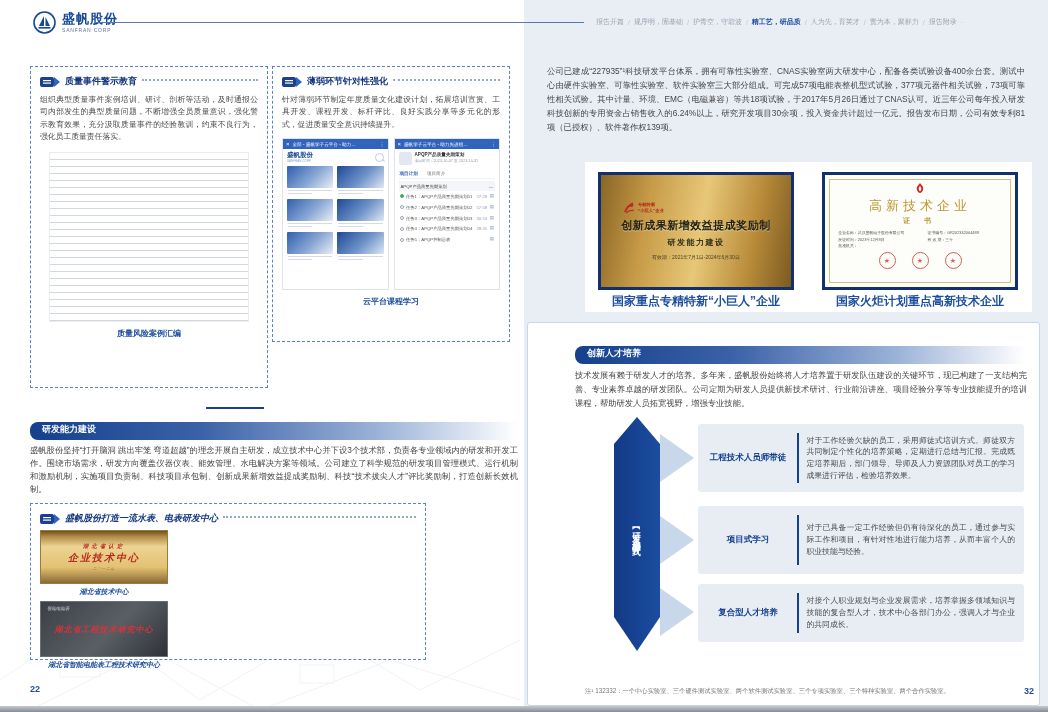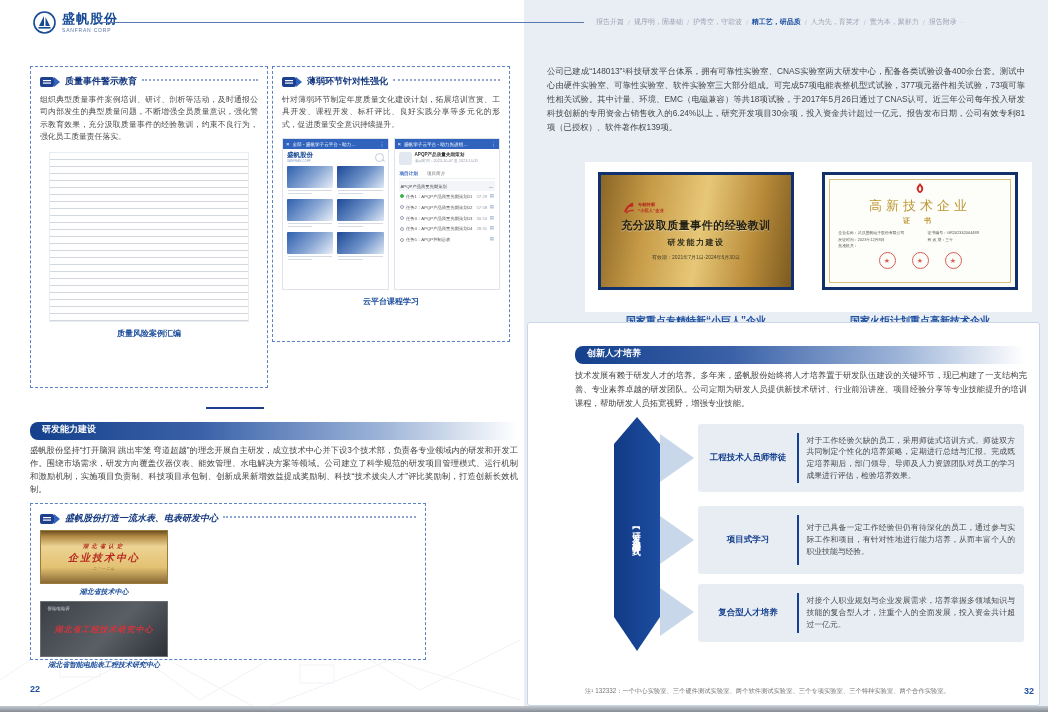--- a/index.html
+++ b/index.html
@@ -96,21 +96,21 @@
   #cert1{left:13px;}
   #cert2{left:237px;}
   .cert-img{height:118px;border:3px solid #10316e;box-sizing:border-box;}
   #cert1 .cert-img{background:linear-gradient(100deg,#8a6526,#c79b47 25%,#e7c878 52%,#b98c3a 78%,#7c5a20);
     display:flex;flex-direction:column;align-items:center;justify-content:center;gap:4px;padding:6px;}
   .cert1-badge{display:flex;gap:3px;align-items:center;align-self:flex-start;margin-left:16px;}
   .cert1-badge-text{font-size:4.3px;color:#b3231c;font-weight:bold;line-height:1.35;}
   .cert1-company{font-size:11px;font-weight:bold;color:#24200f;letter-spacing:.5px;text-shadow:0 .5px 0 rgba(255,255,255,.4);}
   .cert1-issuer{font-size:8px;font-weight:bold;color:#33301c;letter-spacing:1.5px;}
   .cert1-valid{font-size:5px;color:#4a4226;margin-top:2px;}
-  .cert-cap{margin-top:24px;text-align:center;font-size:10px;font-weight:bold;color:#1d4f9e;}
+  .cert-cap{margin-top:3px;text-align:center;font-size:12px;font-weight:bold;color:#1d4f9e;}
   #cert2 .cert-img{background:#fdfdfa;position:relative;display:flex;flex-direction:column;align-items:center;padding-top:7px;}
   .cert2-inner{position:absolute;inset:4px;border:1px solid #d8c07a;pointer-events:none;}
   .cert2-title{font-size:13px;font-weight:normal;color:#bd9630;letter-spacing:4px;font-family:"Liberation Serif",serif;margin-top:1px;}
   .cert2-sub{font-size:7px;color:#bd9630;letter-spacing:6px;font-weight:bold;margin-top:1px;}
   .cert2-fields{width:86%;margin-top:4px;display:grid;grid-template-columns:1.15fr 1fr;gap:1.5px 4px;font-size:3.9px;color:#555;text-align:left;}
   .seals{display:flex;gap:16px;margin-top:4px;}
   .seal{width:15px;height:15px;border:1px solid #d04038;border-radius:50%;color:#d04038;font-size:7px;
     display:flex;align-items:center;justify-content:center;opacity:.85;}
 
   #card{position:absolute;left:527px;top:322px;width:513px;height:384px;background:#fff;border:1px solid #c9d7ea;border-radius:3px;box-sizing:border-box;}
@@ -364,37 +364,37 @@
           <div class="main">湖北省工程技术研究中心</div>
           <div class="date"></div>
         </div>
         <div class="img-cap">湖北省智能电能表工程技术研究中心</div>
       </div>
     </div>
   </div>
 
   <div class="page-no" id="pn31">22</div>
 
-  <div id="intro">公司已建成“148013”¹科技研发平台体系，拥有可靠性实验室、CNAS实验室两大研发中心，配备各类试验设备400余台套。测试中心由硬件实验室、可靠性实验室、软件实验室三大部分组成。可完成57项电能表整机型式试验，377项元器件相关试验，73项可靠性相关试验。其中计量、环境、EMC（电磁兼容）等共18项试验，于2017年5月26日通过了CNAS认可。近三年公司每年投入研发科技创新的专用资金占销售收入的6.24%以上，研究开发项目30余项，投入资金共计超过一亿元。报告发布日期，公司有效专利81项（已授权）、软件著作权139项。</div>
+  <div id="intro">公司已建成“227935”¹科技研发平台体系，拥有可靠性实验室、CNAS实验室两大研发中心，配备各类试验设备400余台套。测试中心由硬件实验室、可靠性实验室、软件实验室三大部分组成。可完成57项电能表整机型式试验，377项元器件相关试验，73项可靠性相关试验。其中计量、环境、EMC（电磁兼容）等共18项试验，于2017年5月26日通过了CNAS认可。近三年公司每年投入研发科技创新的专用资金占销售收入的6.24%以上，研究开发项目30余项，投入资金共计超过一亿元。报告发布日期，公司有效专利81项（已授权）、软件著作权139项。</div>
 
   <div id="certPanel">
     <div class="cert" id="cert1">
       <div class="cert-img">
         <div class="cert1-badge">
           <svg width="12" height="12" viewBox="0 0 12 12">
             <path d="M2 10 C4 4, 7 3, 10 1.5" stroke="#c4271f" stroke-width="2" fill="none"></path>
             <circle cx="8.5" cy="3.2" r="1.7" fill="#c4271f"></circle>
             <path d="M3 11 C5.5 8.5, 8 8, 10.5 8.5" stroke="#c4271f" stroke-width="1.4" fill="none"></path>
           </svg>
           <div class="cert1-badge-text">
             <div>专精特新</div>
             <div>“小巨人”企业</div>
           </div>
         </div>
-        <div class="cert1-company">充分汲取质量事件的经验教训</div>
+        <div class="cert1-company">创新成果新增效益提成奖励制</div>
         <div class="cert1-issuer">研发能力建设</div>
         <div class="cert1-valid">有效期：2021年7月1日-2024年6月30日</div>
       </div>
       <div class="cert-cap">国家重点专精特新“小巨人”企业</div>
     </div>
 
     <div class="cert" id="cert2">
       <div class="cert-img">
         <div class="cert2-inner"></div>
         <svg width="14" height="14" viewBox="0 0 14 14">
@@ -445,20 +445,20 @@
     <div class="m-desc">对于工作经验欠缺的员工，采用师徒式培训方式。师徒双方共同制定个性化的培养策略，定期进行总结与汇报。完成既定培养期后，部门领导、导师及人力资源团队对员工的学习成果进行评估，检验培养效果。</div>
   </div>
   <div class="method-row" id="mr2">
     <div class="m-label">项目式学习</div>
     <div class="m-div"></div>
     <div class="m-desc">对于已具备一定工作经验但仍有待深化的员工，通过参与实际工作和项目，有针对性地进行能力培养，从而丰富个人的职业技能与经验。</div>
   </div>
   <div class="method-row" id="mr3">
     <div class="m-label">复合型人才培养</div>
     <div class="m-div"></div>
-    <div class="m-desc">对接个人职业规划与企业发展需求，培养掌握多领域知识与技能的复合型人才，注重个人的全面发展，投入资金共计超过一亿元。</div>
+    <div class="m-desc">对接个人职业规划与企业发展需求，培养掌握多领域知识与技能的复合型人才，技术中心各部门办公，强调人才与企业的共同成长。</div>
   </div>
 
   <div id="footnote">注¹ 132332：一个中心实验室、三个硬件测试实验室、两个软件测试实验室、三个专项实验室、三个特种实验室、两个合作实验室。</div>
   <div class="page-no" id="pn32">32</div>
 
   <div class="bottom-strip"></div>
 </div>
 
 </body></html>

